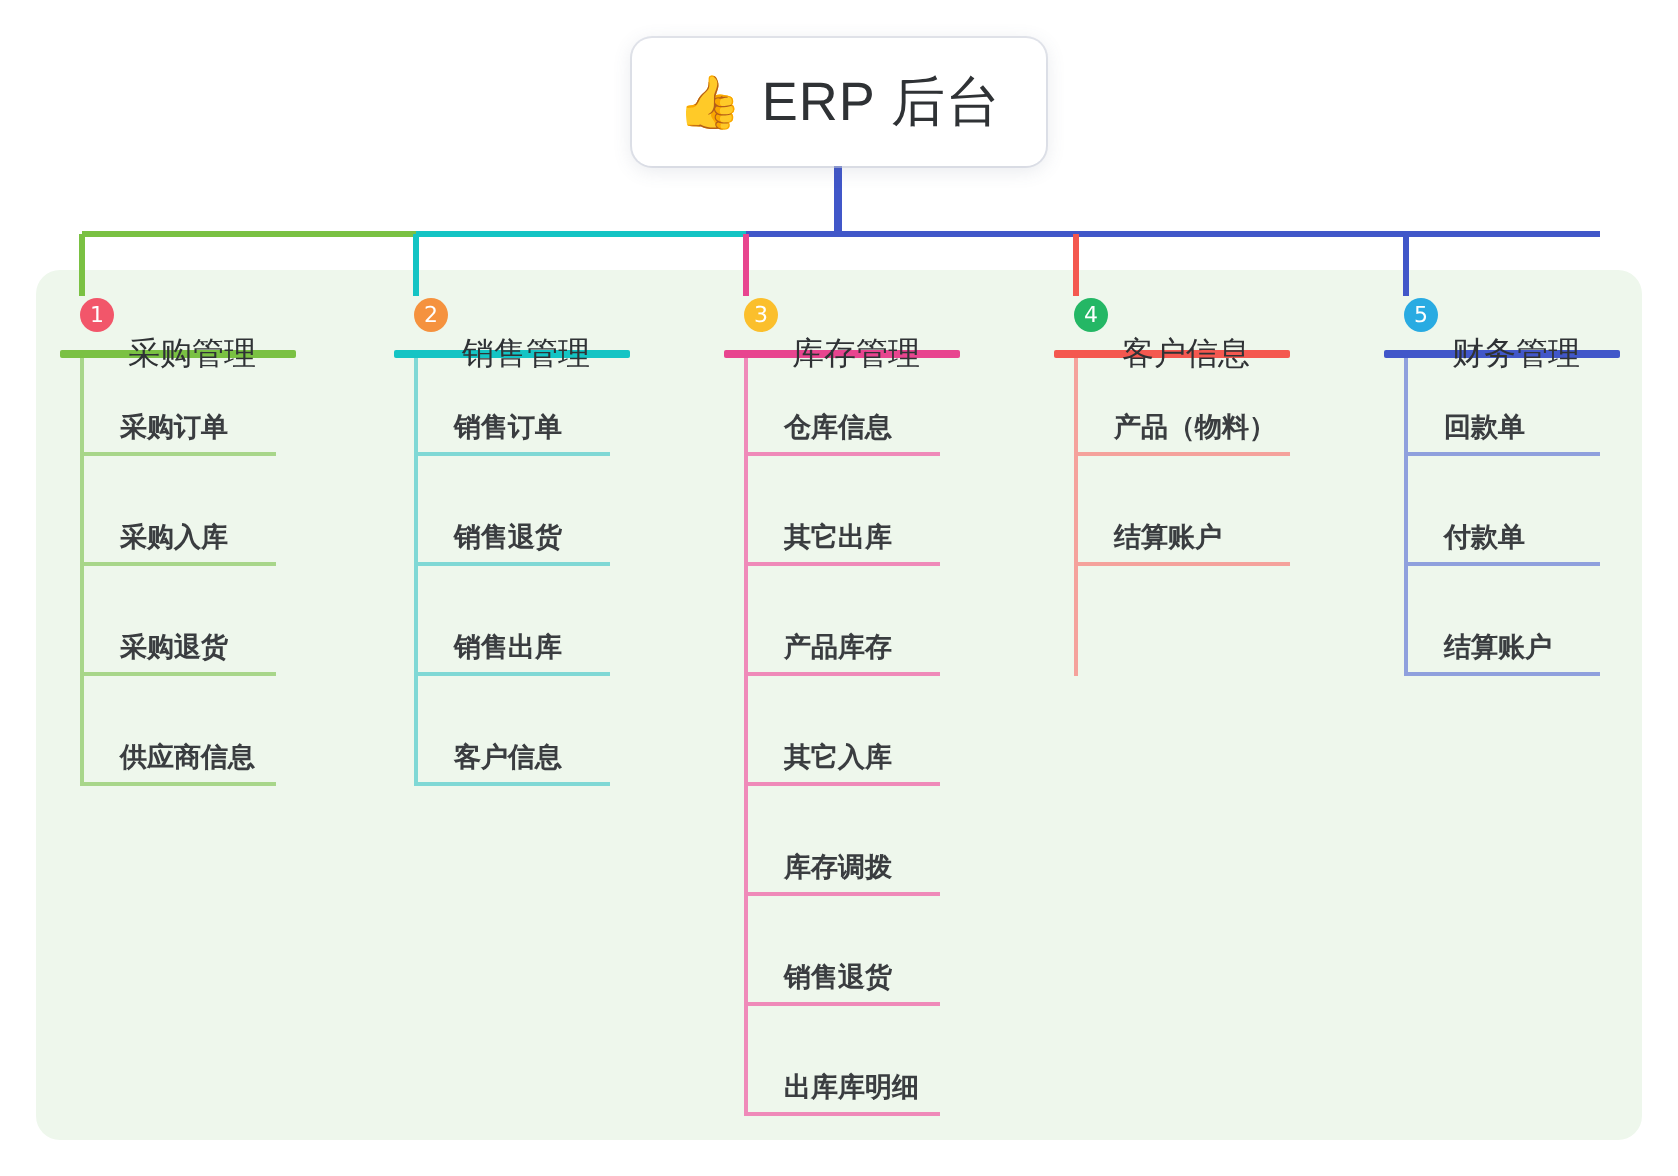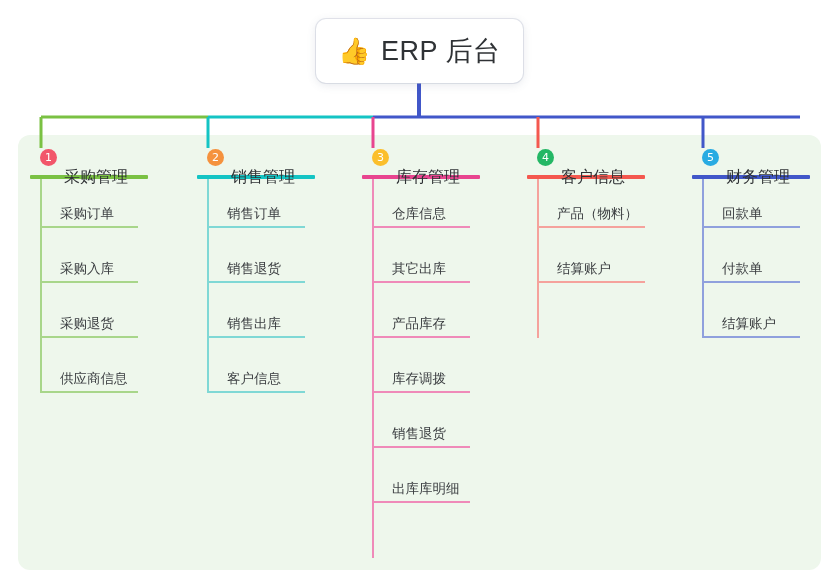--- a/index.html
+++ b/index.html
@@ -48,21 +48,21 @@
     height:24px;padding-left:10px;box-sizing:border-box;
   }
   .badge{
     width:17px;height:17px;border-radius:50%;
     color:#fff;font-size:11px;line-height:17px;text-align:center;
     flex:0 0 auto;font-family:"DejaVu Sans",sans-serif;
   }
   .col-title{font-size:16px;color:#2f3235;white-space:nowrap;margin-top:40px;}
   .head-rule{height:4px;border-radius:1px;margin-top:6px;}
 
-  .items{position:relative;margin-top:0;}
+  .items{position:relative;margin-top:0;font-weight:bold;}
   .spine{position:absolute;left:10px;top:0;width:2px;}
   .item{
     position:relative;height:55px;
   }
   .item-label{
     position:absolute;left:30px;bottom:11px;
     font-size:13.5px;color:#3a3d40;white-space:nowrap;
   }
   .item-rule{
     position:absolute;left:10px;bottom:6px;height:2px;
@@ -159,20 +159,24 @@
           </div>
           <div class="item">
             <span class="item-label">其它出库</span>
             <div class="item-rule" style="background: rgb(239, 138, 185); width: 98px;"></div>
           </div>
           <div class="item">
             <span class="item-label">产品库存</span>
             <div class="item-rule" style="background: rgb(239, 138, 185); width: 98px;"></div>
           </div>
           <div class="item">
+            <span class="item-label">其它入库</span>
+            <div class="item-rule" style="background: rgb(239, 138, 185); width: 98px;"></div>
+          </div>
+          <div class="item">
             <span class="item-label">库存调拨</span>
             <div class="item-rule" style="background: rgb(239, 138, 185); width: 98px;"></div>
           </div>
           <div class="item">
             <span class="item-label">销售退货</span>
             <div class="item-rule" style="background: rgb(239, 138, 185); width: 98px;"></div>
           </div>
           <div class="item">
             <span class="item-label">出库库明细</span>
             <div class="item-rule" style="background: rgb(239, 138, 185); width: 98px;"></div>

